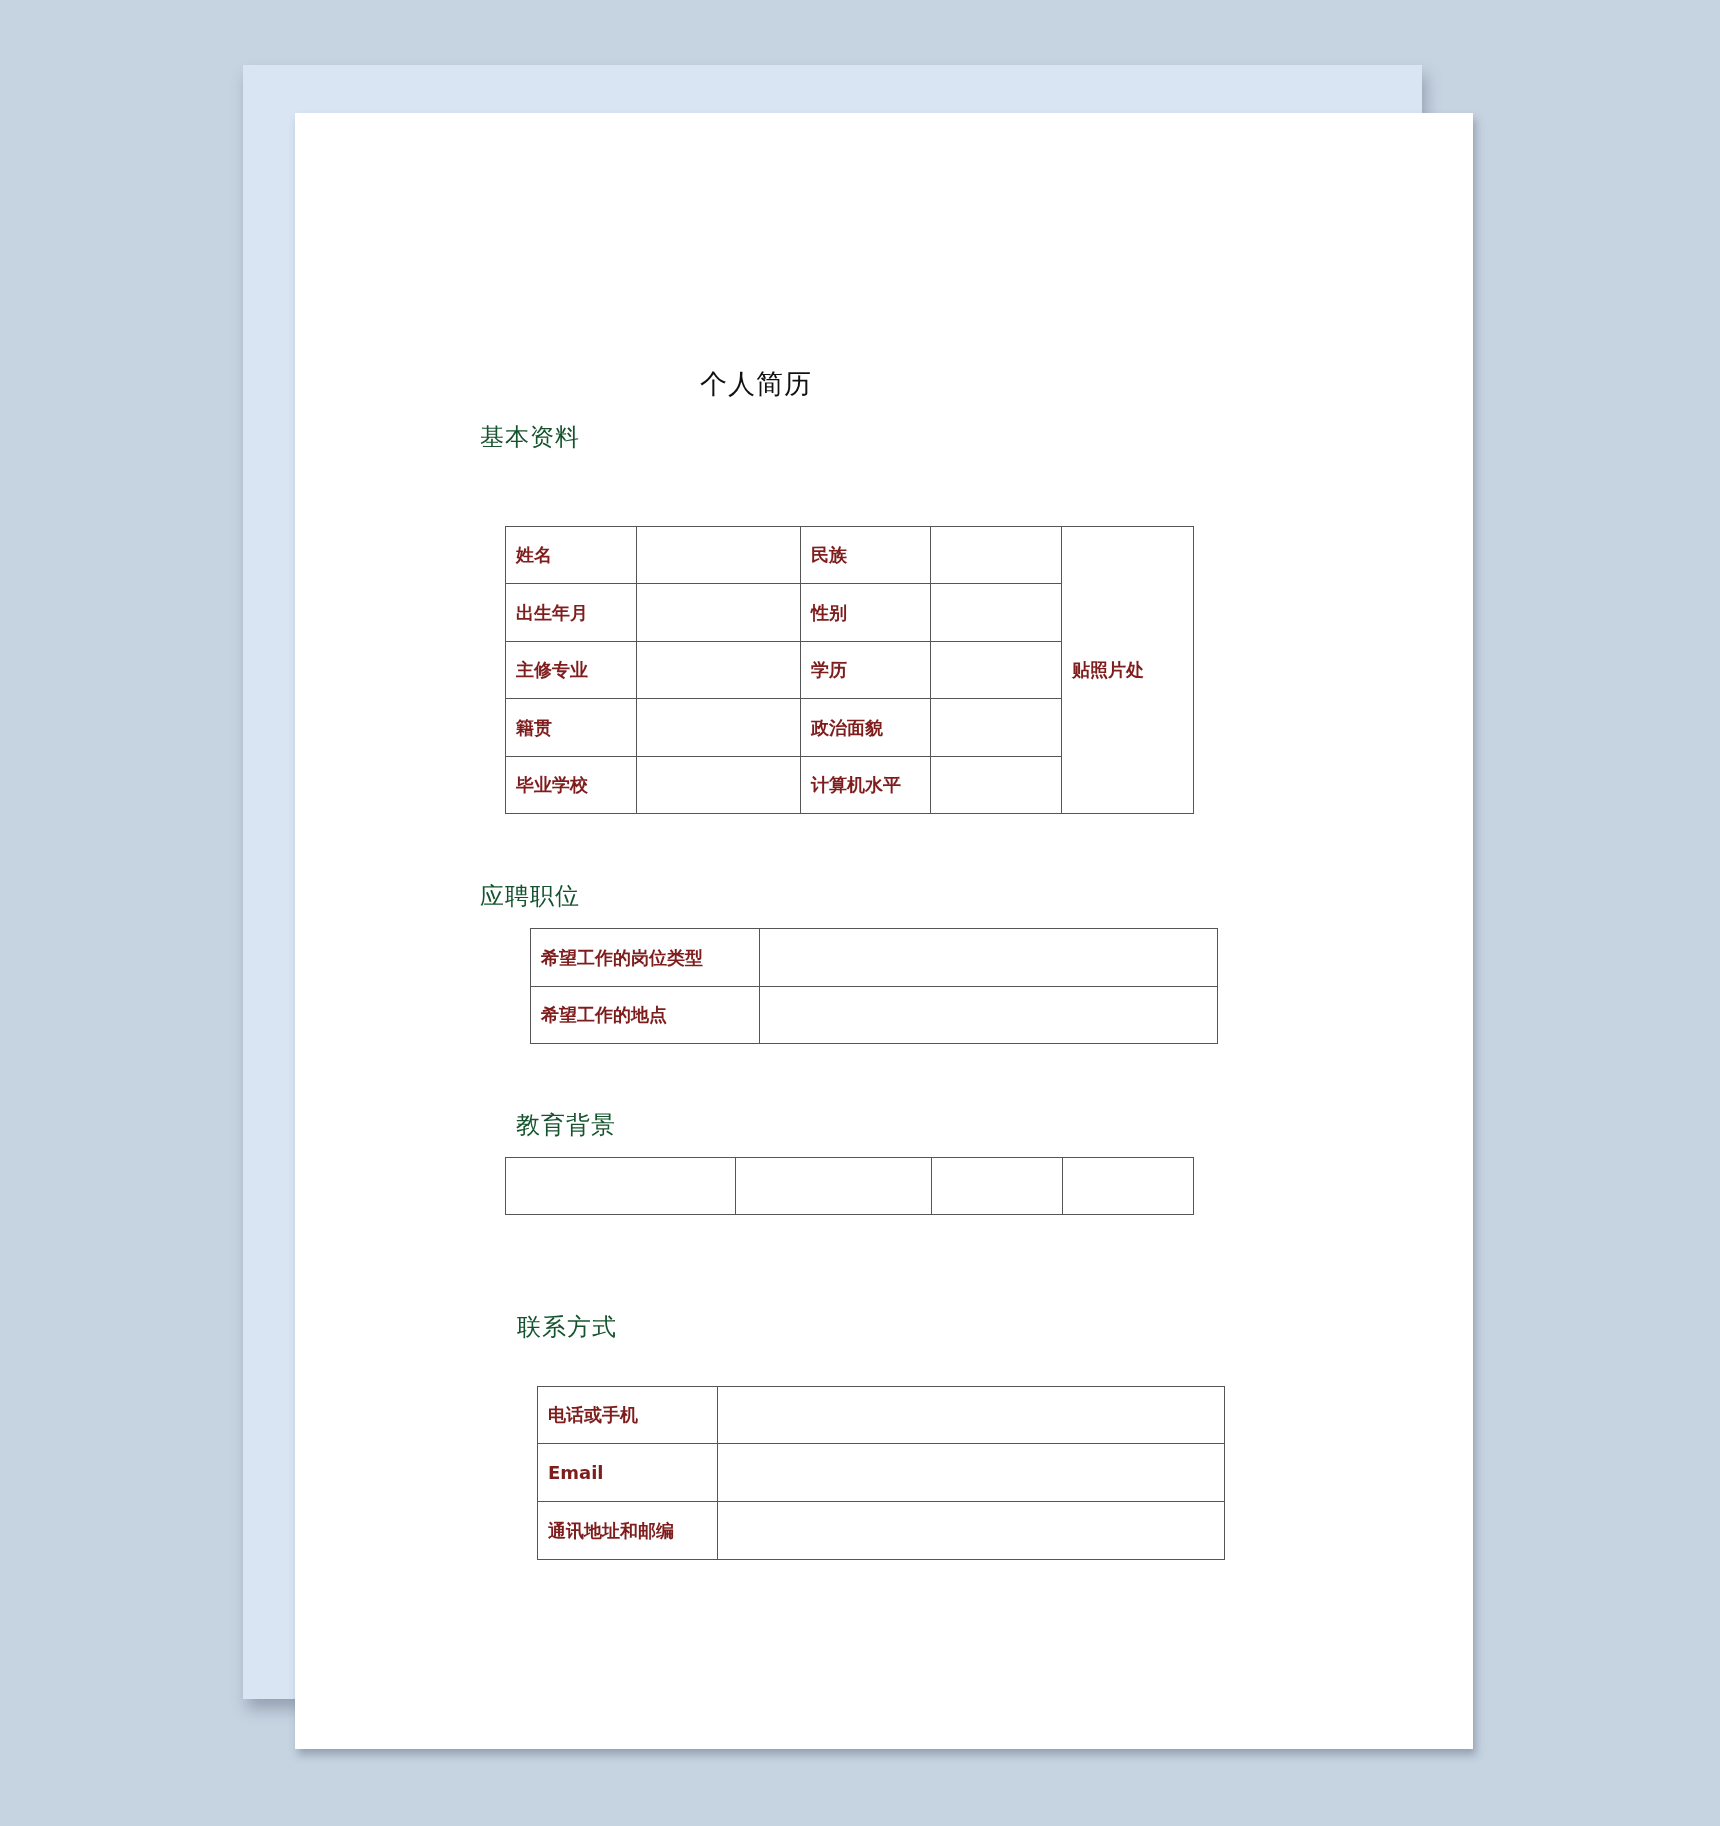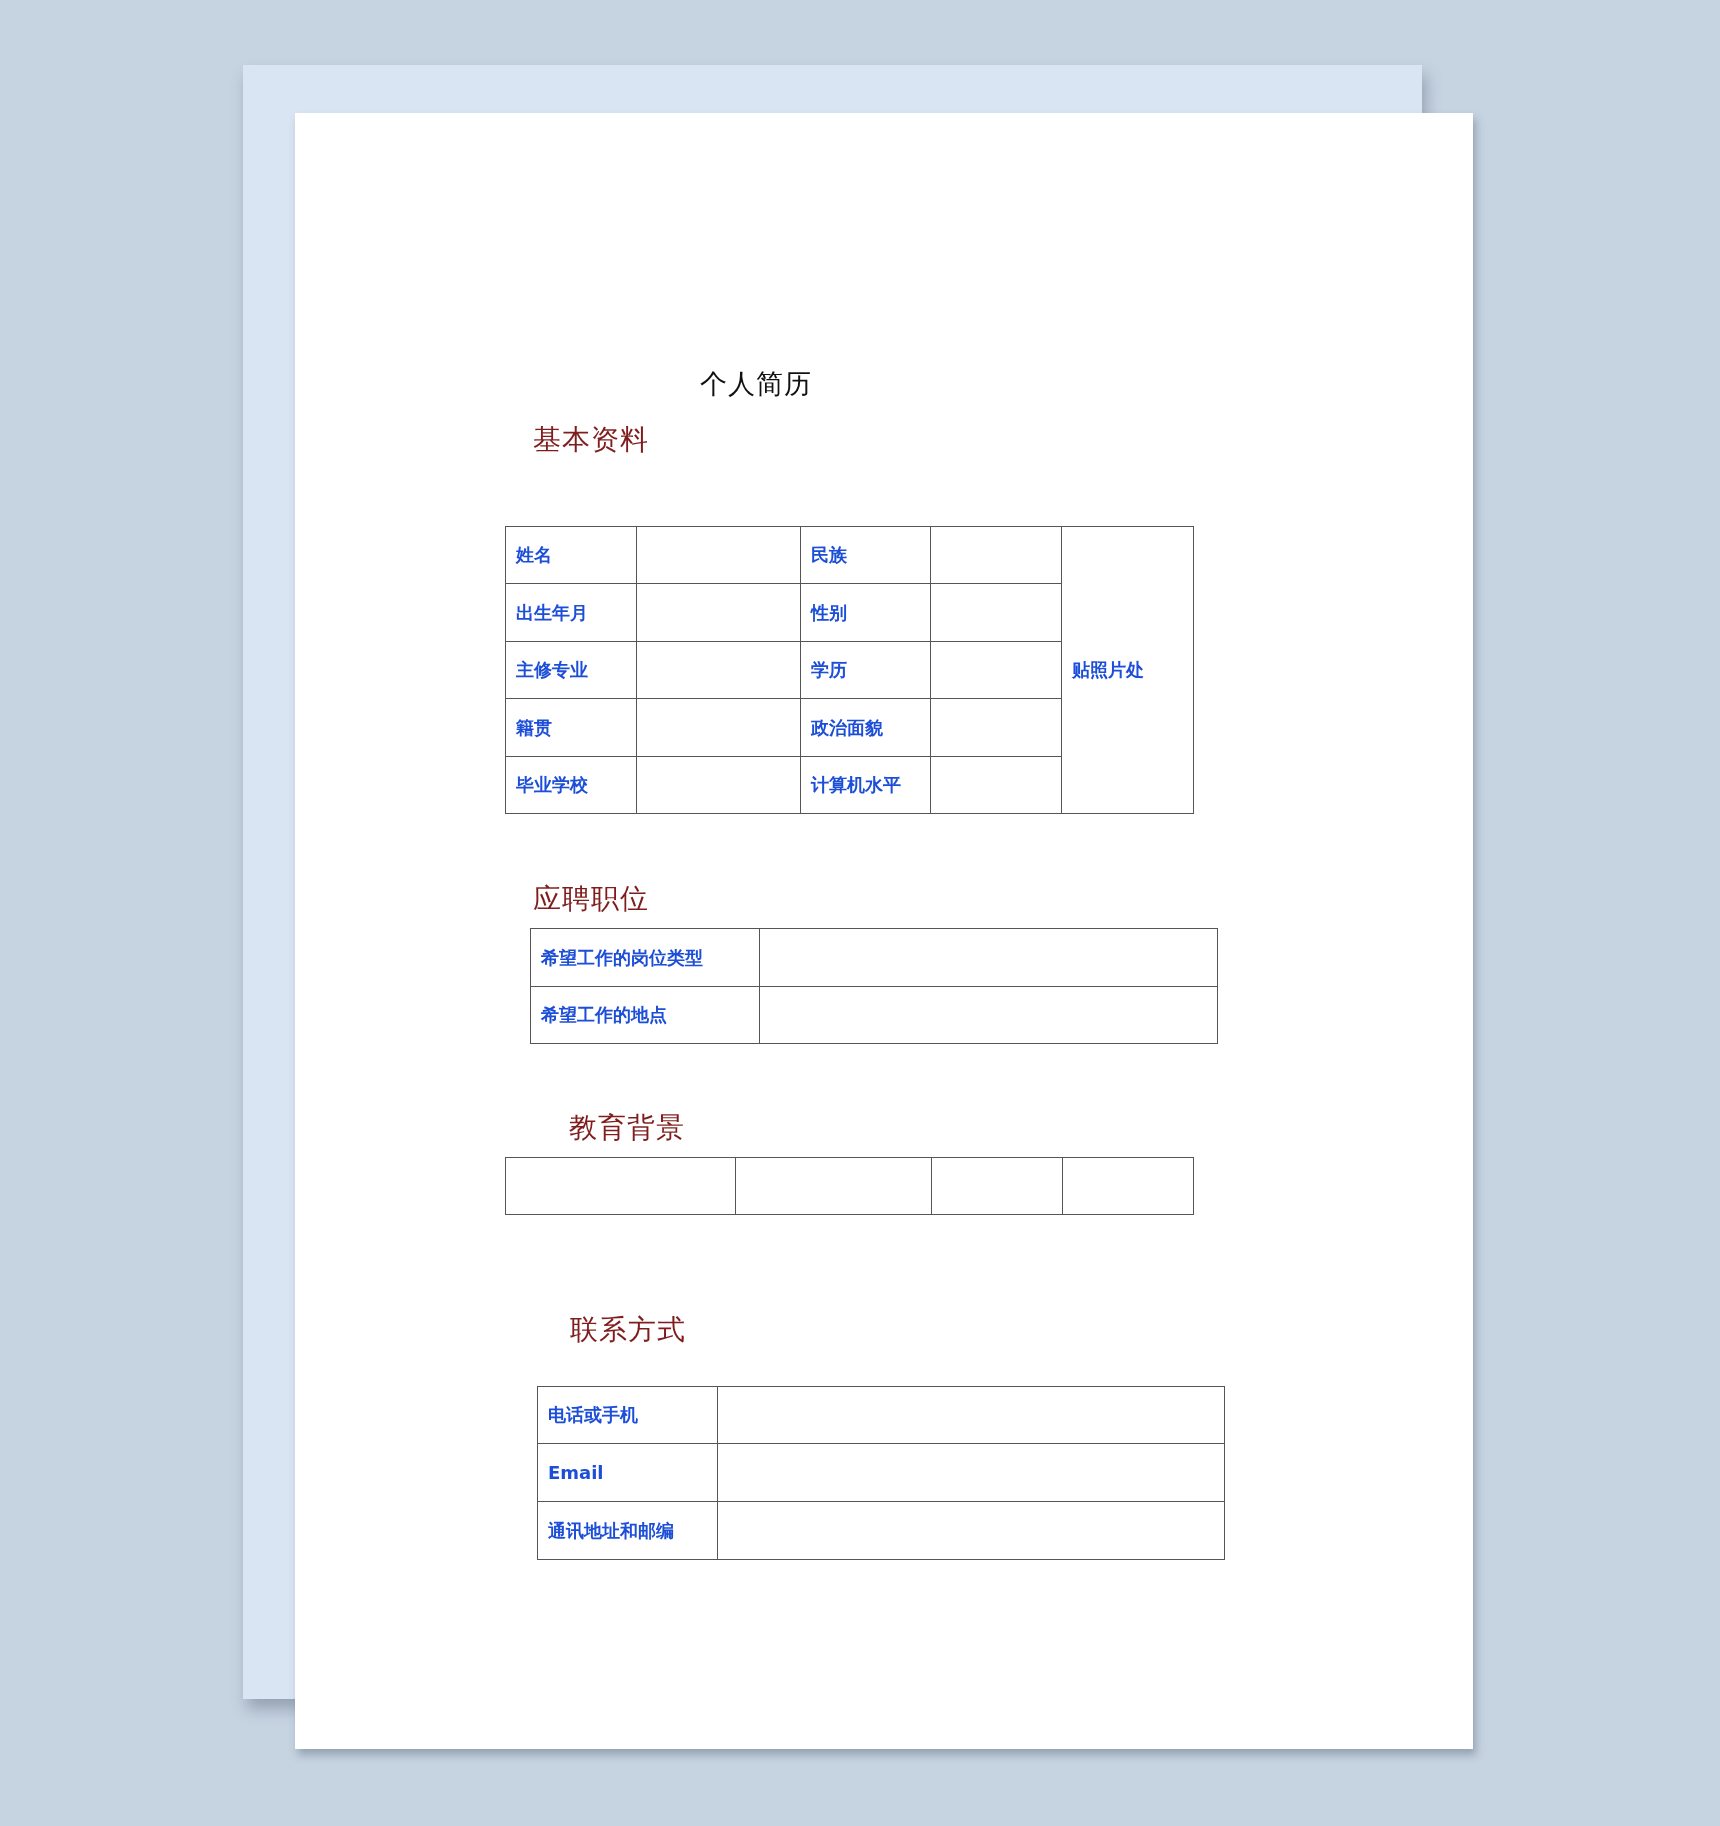--- a/index.html
+++ b/index.html
@@ -17,31 +17,31 @@
     position:absolute; left:295px; top:113px; width:1178px; height:1636px;
     background:#ffffff;
     box-shadow:3px 6px 8px rgba(90,105,125,0.45);
   }
   .doc-title {
     position:absolute; left:700px; width:220px; top:366px; 
     font-family:"DejaVu Serif","Liberation Serif",serif;
     font-size:27px; color:#111; letter-spacing:1px;
   }
   .section-heading {
-    position:absolute; left:533px;
+    position:absolute; left:480px;
     font-family:"DejaVu Serif","Liberation Serif",serif;
-    font-size:28px; color:#7f1d1d; letter-spacing:1px; white-space:nowrap;
+    font-size:24px; color:#14532d; letter-spacing:1px; white-space:nowrap;
   }
   table.grid {
     position:absolute; border-collapse:collapse; table-layout:fixed;
   }
   table.grid td {
     border:1.5px solid #555;
     padding:0 0 0 10px;
-    font-size:18px; font-weight:bold; color:#1d4ed8;
+    font-size:18px; font-weight:bold; color:#7f1d1d;
     vertical-align:middle; white-space:nowrap;
     font-family:"DejaVu Sans","Liberation Sans",sans-serif;
   }
   table.grid td.empty { padding:0; }
 </style>
 </head>
 <body>
 
 <div class="back-page"></div>
 <div class="front-page"></div>

